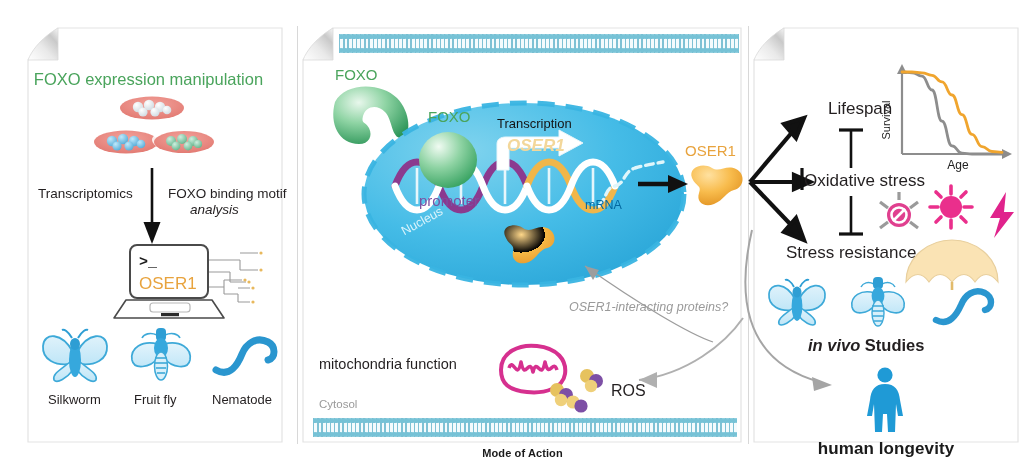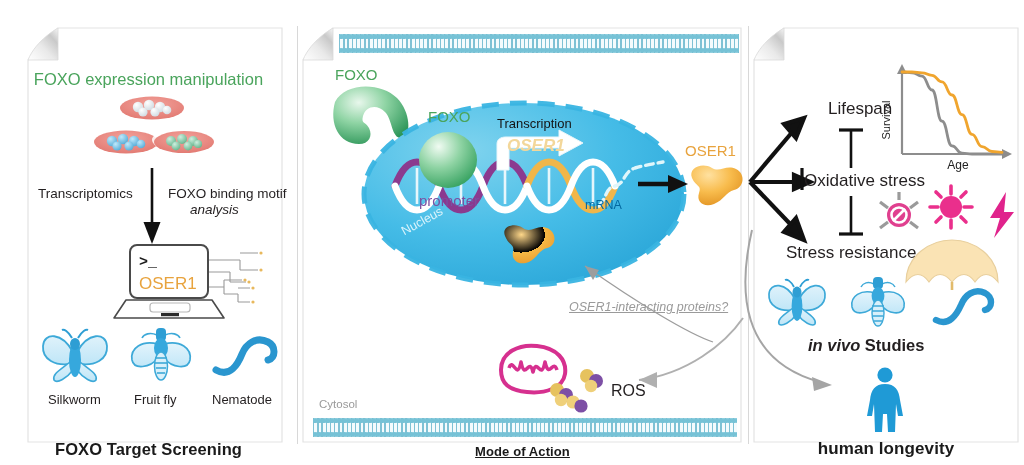--- a/index.html
+++ b/index.html
@@ -210,21 +210,20 @@
       </g>
     </svg>
     <svg class="s-abs" style="left:212px; top:330px;" width="68" height="54">
       <path d="M4 40 C18 48, 26 34, 30 24 C34 14, 44 6, 56 12 C64 16, 64 28, 56 30" stroke="#2a96cf" stroke-width="7" fill="none" stroke-linecap="round"></path>
     </svg>
 
     <div class="lbl" style="left:48px; top:392px; font-size:13px;">Silkworm</div>
     <div class="lbl" style="left:134px; top:392px; font-size:13px;">Fruit fly</div>
     <div class="lbl" style="left:212px; top:392px; font-size:13px;">Nematode</div>
 
-    <div class="panel-title" style="font-size:16.5px;">FOXO Target Screening</div>
   </div>
 
   <div class="panel" id="panel-mid">
 
     <svg class="s-abs" style="left:2px; top:26px;" width="446" height="420">
       <path d="M34 2 L442 2 L442 416 L4 416 L4 34 Z" fill="#ffffff" stroke="#e3e3e3" stroke-width="1.2"></path>
       <path d="M34 2 C 34 2, 12 14, 4 34 L34 34 Z" fill="url(#curlg2)" stroke="#d9d9d9" stroke-width=".8"></path>
       <defs>
         <linearGradient id="curlg2" x1="0" y1="1" x2="1" y2="0">
           <stop offset="0" stop-color="#ffffff"></stop>
@@ -321,27 +320,28 @@
       </defs>
       <path d="M6 14 C2 4, 16 0, 24 6 C32 12, 38 2, 48 6 C58 10, 58 24, 48 26
                C40 28, 38 36, 30 40 C20 44, 12 38, 14 30 C16 22, 10 24, 6 14 Z" fill="url(#org1)"></path>
     </svg>
 
     <svg class="s-abs" style="left:252px; top:238px;" width="170" height="108">
       <path d="M164 104 C140 96, 90 66, 36 28" stroke="#9d9d9d" stroke-width="1.3" fill="none"></path>
       <path d="M36 28 L50 32 L44 42 Z" fill="#9d9d9d"></path>
     </svg>
 
-    <div class="lbl note-italic lbl-grey" style="left:272px; top:300px; font-size:12.5px;text-decoration:underline;">OSER1-interacting proteins?</div>
+    <div class="lbl note-italic lbl-grey" style="left:272px; top:300px; font-size:12.5px;">OSER1-interacting proteins?</div>
 
     <svg class="s-abs" style="left:160px; top:316px;" width="290" height="100">
       <path d="M286 2 C268 28, 230 58, 182 64" stroke="#b0b0b0" stroke-width="2" fill="none"></path>
       <path d="M182 64 L200 56 L200 72 Z" fill="#b0b0b0"></path>
     </svg>
 
+    <div class="lbl" style="left:22px; top:356px; font-size:14.5px;">mitochondria function</div>
 
     <svg class="s-abs" style="left:192px; top:342px;" width="84" height="56">
       <path d="M12 28 C12 10, 30 2, 48 4 C68 6, 78 18, 76 32 C74 46, 56 52, 38 50
                C20 48, 12 42, 12 28 Z" fill="#ffffff" stroke="#d6308f" stroke-width="4"></path>
       <path d="M20 26 C24 14, 28 40, 32 20 C36 40, 40 14, 44 30 C48 14, 52 40, 56 20 C60 38, 64 16, 68 28" stroke="#d6308f" stroke-width="3.6" fill="none" stroke-linejoin="round"></path>
     </svg>
 
     <svg class="s-abs" style="left:248px; top:368px;" width="64" height="44">
       <g>
         <circle cx="42" cy="8" r="7" fill="#e6c25e"></circle>
@@ -355,21 +355,21 @@
       </g>
       <g>
         <circle cx="28" cy="34" r="6.6" fill="#efd07a"></circle>
           <circle cx="36" cy="38" r="6.6" fill="#7d4fa5"></circle>
       </g>
     </svg>
     <div class="lbl" style="left:314px; top:382px; font-size:16px;">ROS</div>
 
     <div class="lbl lbl-grey" style="left:22px; top:398px; font-size:11.5px;">Cytosol</div>
 
-    <div class="panel-title" style="font-size:13px;text-decoration:underline;">Mode of Action</div>
+    <div class="panel-title" style="font-size:11px;">Mode of Action</div>
   </div>
 
   <div class="lbl lbl-orange" style="left:685px; top:142px; font-size:15px; z-index:5;">OSER1</div>
   <svg class="s-abs" style="left:686px; top:162px; z-index:5;" width="62" height="48">
     <defs>
       <radialGradient id="org2" cx=".34" cy=".24" r=".85">
         <stop offset="0" stop-color="#ffe1a0"></stop>
           <stop offset=".5" stop-color="#f8bc4d"></stop>
         <stop offset="1" stop-color="#e0901f"></stop>
       </radialGradient>

